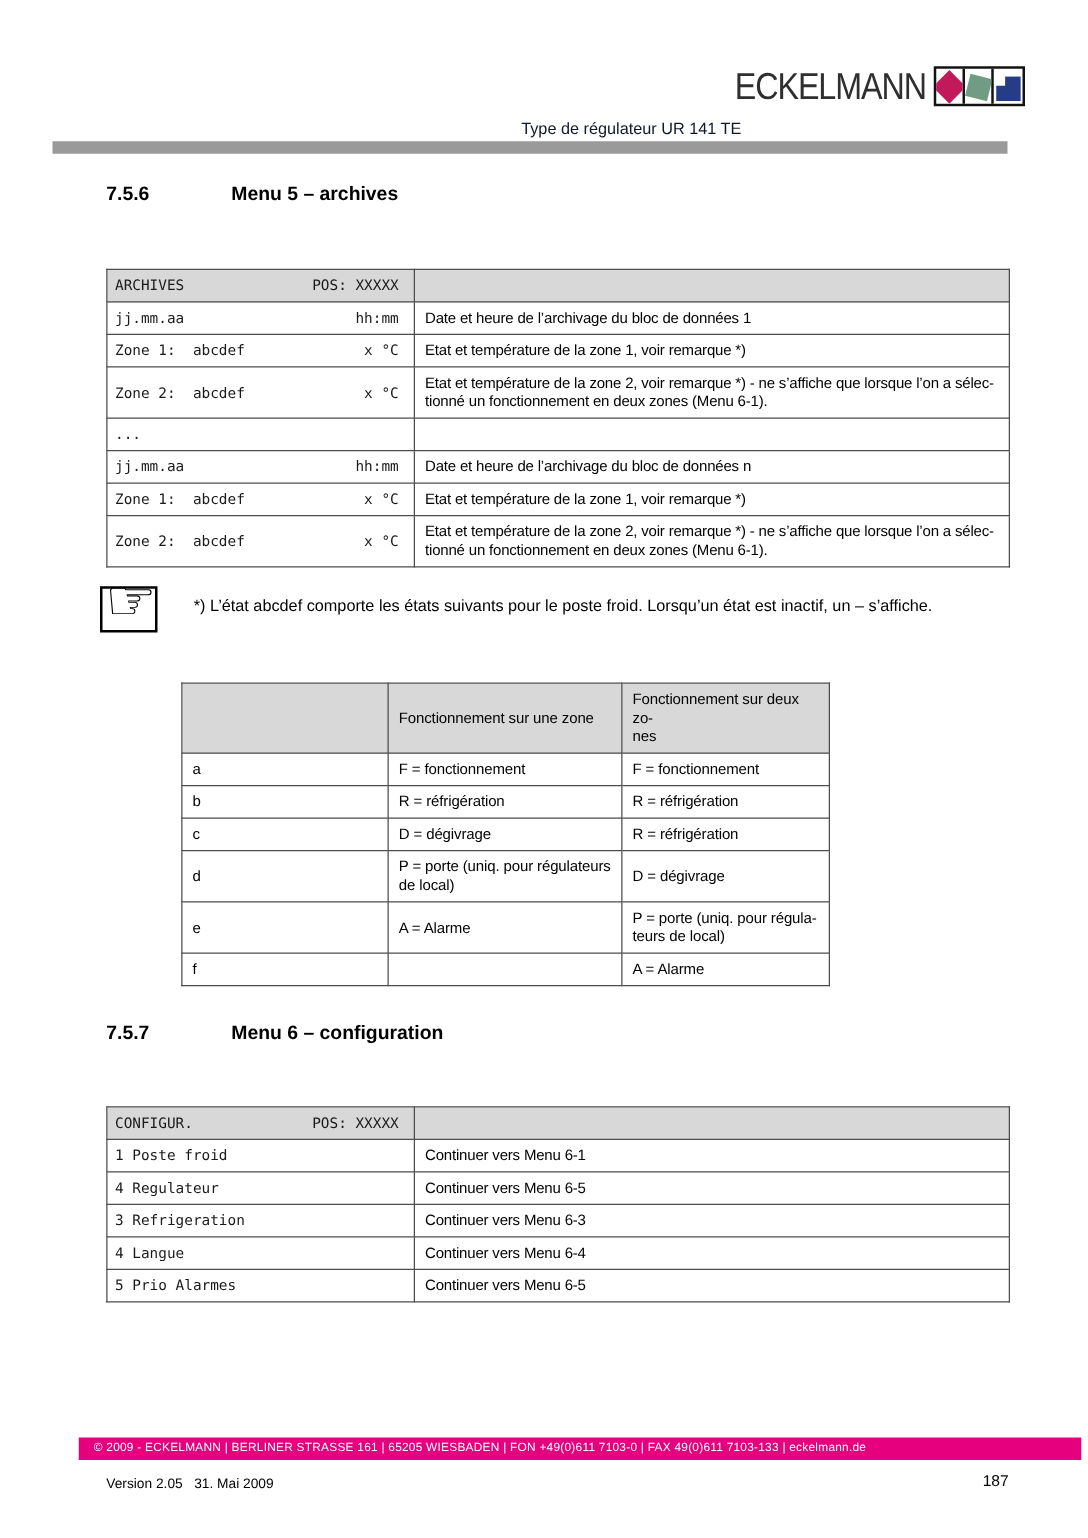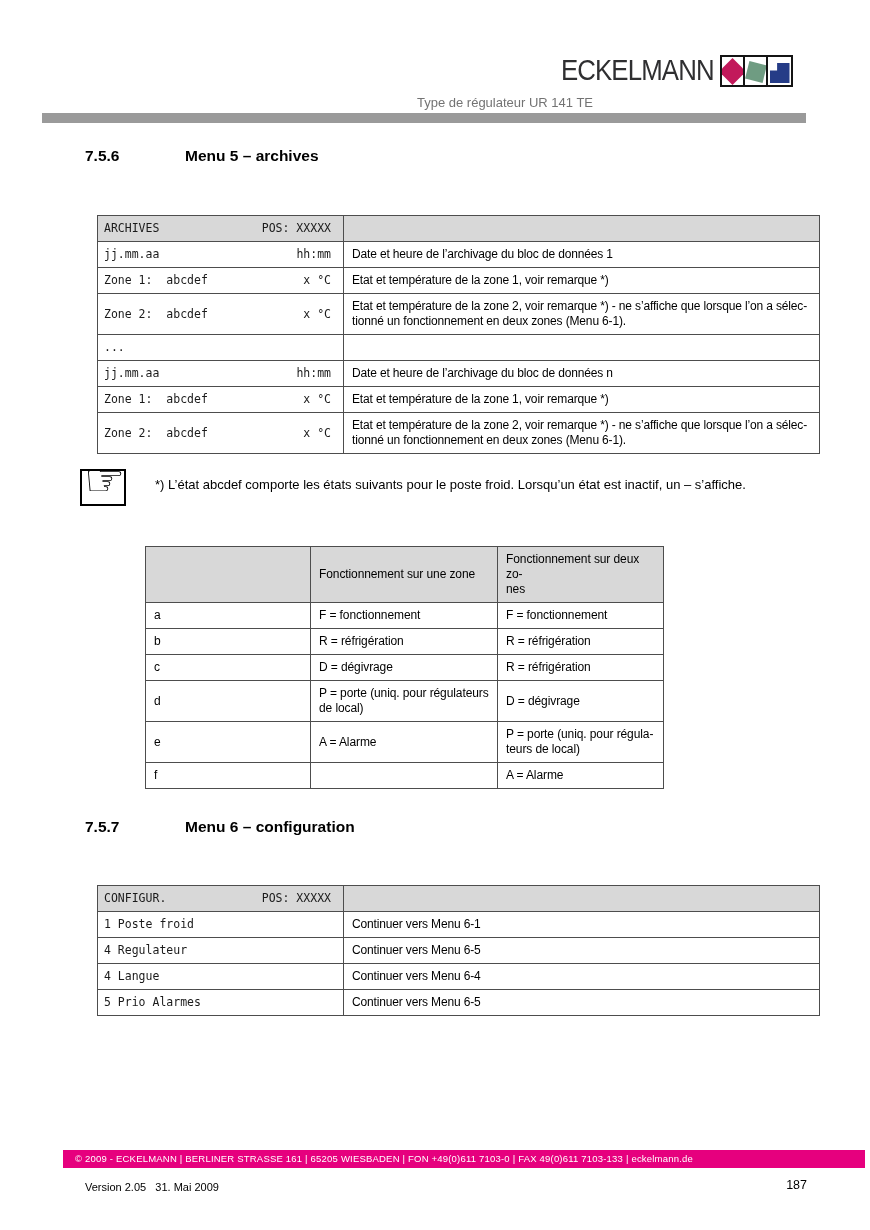--- a/index.html
+++ b/index.html
@@ -2,48 +2,48 @@
 <html><head>
 <meta charset="utf-8">
 <style>
   * { margin:0; padding:0; box-sizing:border-box; }
   html,body { background:#fff; }
   .page {
     position:relative; width:870px; height:1230px; background:#ffffff;
     font-family:"Liberation Sans", sans-serif; color:#000; overflow:hidden;
   }
   
-  .logo { position:absolute; top:53px; right:77px; display:flex; align-items:flex-end; }
+  .logo { position:absolute; top:53px; right:50px; display:flex; align-items:flex-start; }
   .logo-text {
     font-size:30px; font-weight:500; color:#2f2f31; letter-spacing:-1px;
     transform:scaleX(0.86); transform-origin:right center; margin-right:6px;
   }
   .logo-mark { display:flex; border:2px solid #141414; height:32px; }
   .logo-cell { width:23px; height:100%; border-right:2px solid #141414; position:relative; overflow:hidden; display:flex; align-items:center; justify-content:center; }
   .logo-cell:last-child { border-right:none; }
   .shape-diamond { width:19px; height:19px; background:#c2195b; transform:rotate(45deg); }
   .shape-green  { width:18px; height:18px; background:#6f9c82; transform:rotate(14deg); margin-top:2px; }
   .shape-blue   { width:20px; height:20px; background:#253c87; margin-top:4px;
                   clip-path:polygon(38% 0, 100% 0, 100% 100%, 0 100%, 0 38%, 38% 38%); }
-  .doc-type { position:absolute; top:95px; left:330px; width:350px; text-align:center; font-size:13px; color:#737373; }
+  .doc-type { position:absolute; top:95px; left:330px; width:350px; text-align:center; font-size:13px; color:#0f172a; }
   .top-bar { position:absolute; top:113px; left:42px; width:764px; height:10px; background:#9a9a9a; }
 
   
   .sec-heading { position:absolute; left:85px; font-size:15.5px; font-weight:bold; color:#000; display:flex;gap:40px; }
   .sec-heading .sec-num { width:60px; }
   .h756 { top:147px; }
   .h757 { top:818px; }
 
   
   table { border-collapse:collapse; table-layout:fixed; }
   td, th { border:1px solid #4d4d4d; vertical-align:middle; }
   .hdr-bg { background:#d8d8d8; }
 
   
-  .twocol { position:absolute; left:85px; width:722px;margin-left:12px; }
+  .twocol { position:absolute; left:85px; width:722px; }
   .t-archives { top:215px; }
   .t-config  { top:885px; }
   .twocol col.c1 { width:246px; }
   .twocol col.c2 { width:476px; }
   .mono-cell { padding:5px 12px 5px 6px; }
   .mono-wrap { display:flex; justify-content:space-between; font-family:"DejaVu Sans Mono", monospace; font-size:11.5px; line-height:15px; color:#1a1a1a; }
   .mono-wrap .ml, .mono-wrap .mr { white-space:pre; }
   .desc-cell { padding:5px 6px 5px 8px; font-size:12px; line-height:15px; letter-spacing:-0.15px; white-space:pre-line; color:#000; }
 
   
@@ -264,20 +264,29 @@
             <div class="mono-wrap">
               <span class="ml">4 Regulateur</span>
               <span class="mr"></span>
             </div>
           </td>
       <td class="desc-cell">Continuer vers Menu 6-5</td>
     </tr>
     <tr>
       <td class="mono-cell">
             <div class="mono-wrap">
+              <span class="ml">3 Refrigeration</span>
+              <span class="mr"></span>
+            </div>
+          </td>
+      <td class="desc-cell">Continuer vers Menu 6-3</td>
+    </tr>
+    <tr>
+      <td class="mono-cell">
+            <div class="mono-wrap">
               <span class="ml">4 Langue</span>
               <span class="mr"></span>
             </div>
           </td>
       <td class="desc-cell">Continuer vers Menu 6-4</td>
     </tr>
     <tr>
       <td class="mono-cell">
             <div class="mono-wrap">
               <span class="ml">5 Prio Alarmes</span>

